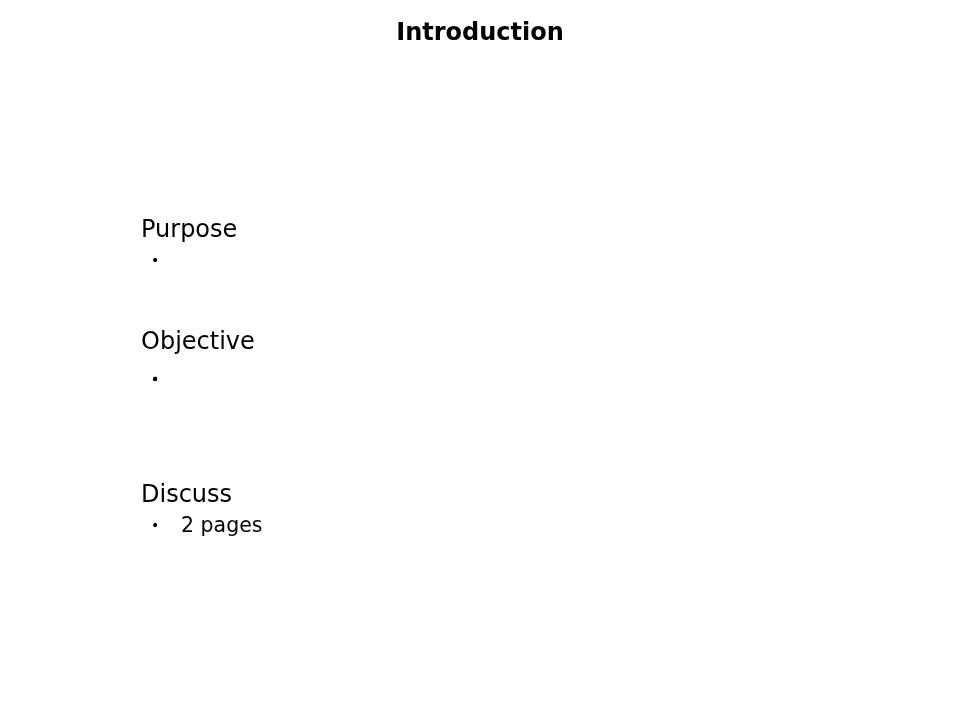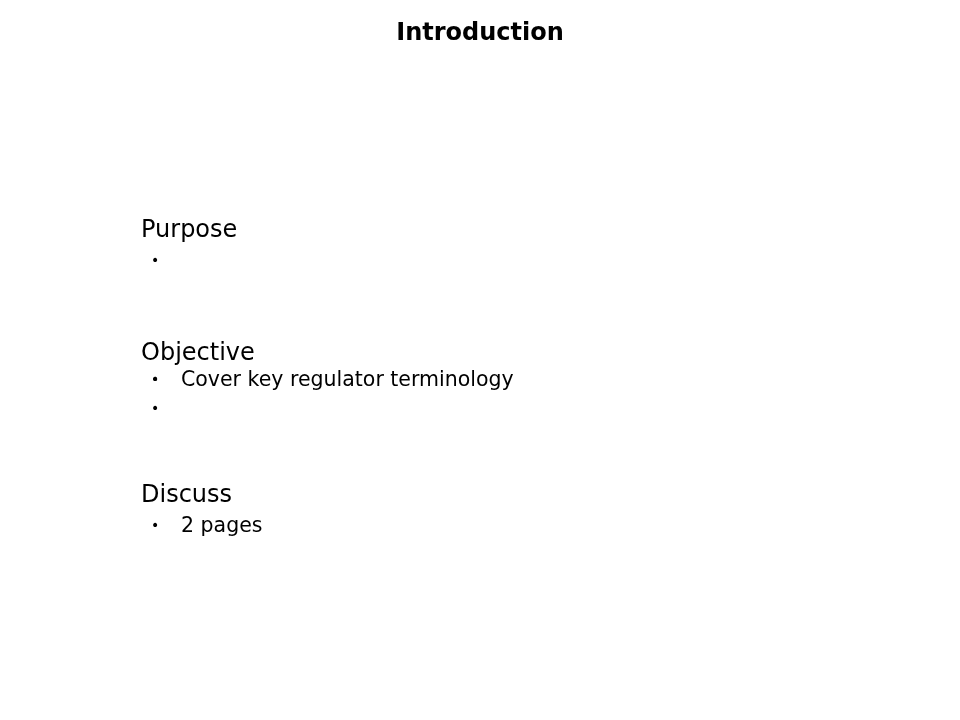--- a/index.html
+++ b/index.html
@@ -4,21 +4,21 @@
   <style>
     html, body { margin: 0; padding: 0; background: #ffffff; }
     body { width: 960px; height: 720px; position: relative; overflow: hidden; color: #000000; font-family: "DejaVu Sans", sans-serif; }
     .slide-title { position: absolute; top: 16px; left: 0; width: 960px; text-align: center; font-weight: bold; font-size: 24px; line-height: 32px; }
     .heading { position: absolute; left: 103px; font-weight: normal; font-size: 24px; line-height: 30px; margin-left: 38px; }
     .bullet-list { position: absolute; left: 146px; margin: 0; padding: 0; list-style: none; }
     .bullet-item { position: relative; padding-left: 35px; font-size: 20.5px; line-height: 29px; }
     .bullet-dot { position: absolute; left: 5px; top: 0; font-size: 14px; line-height: 29px; }
     .h-purpose { top: 214px; }
     .l-purpose { top: 246px; width: 720px; }
-    .h-objective { top: 337px; }
+    .h-objective { top: 326px; }
     .l-objective { top: 365px; }
     .h-content { top: 479px; }
     .l-content { top: 511px; }
   </style>
 </head>
 <body>
 
 <div>
   <div class="slide-title">Introduction</div>
 
@@ -29,21 +29,20 @@
     </li>
   </ul>
 
   <div class="heading h-objective">Objective</div>
   <ul class="bullet-list l-objective">
     <li class="bullet-item">
       <span class="bullet-dot">•</span>
     </li>
     <li class="bullet-item">
       <span class="bullet-dot">•</span>
-      <span>Cover key regulator terminology</span>
     </li>
     <li class="bullet-item">
       <span class="bullet-dot">•</span>
     </li>
   </ul>
 
   <div class="heading h-content">Discuss</div>
   <ul class="bullet-list l-content">
     <li class="bullet-item">
       <span class="bullet-dot">•</span>

